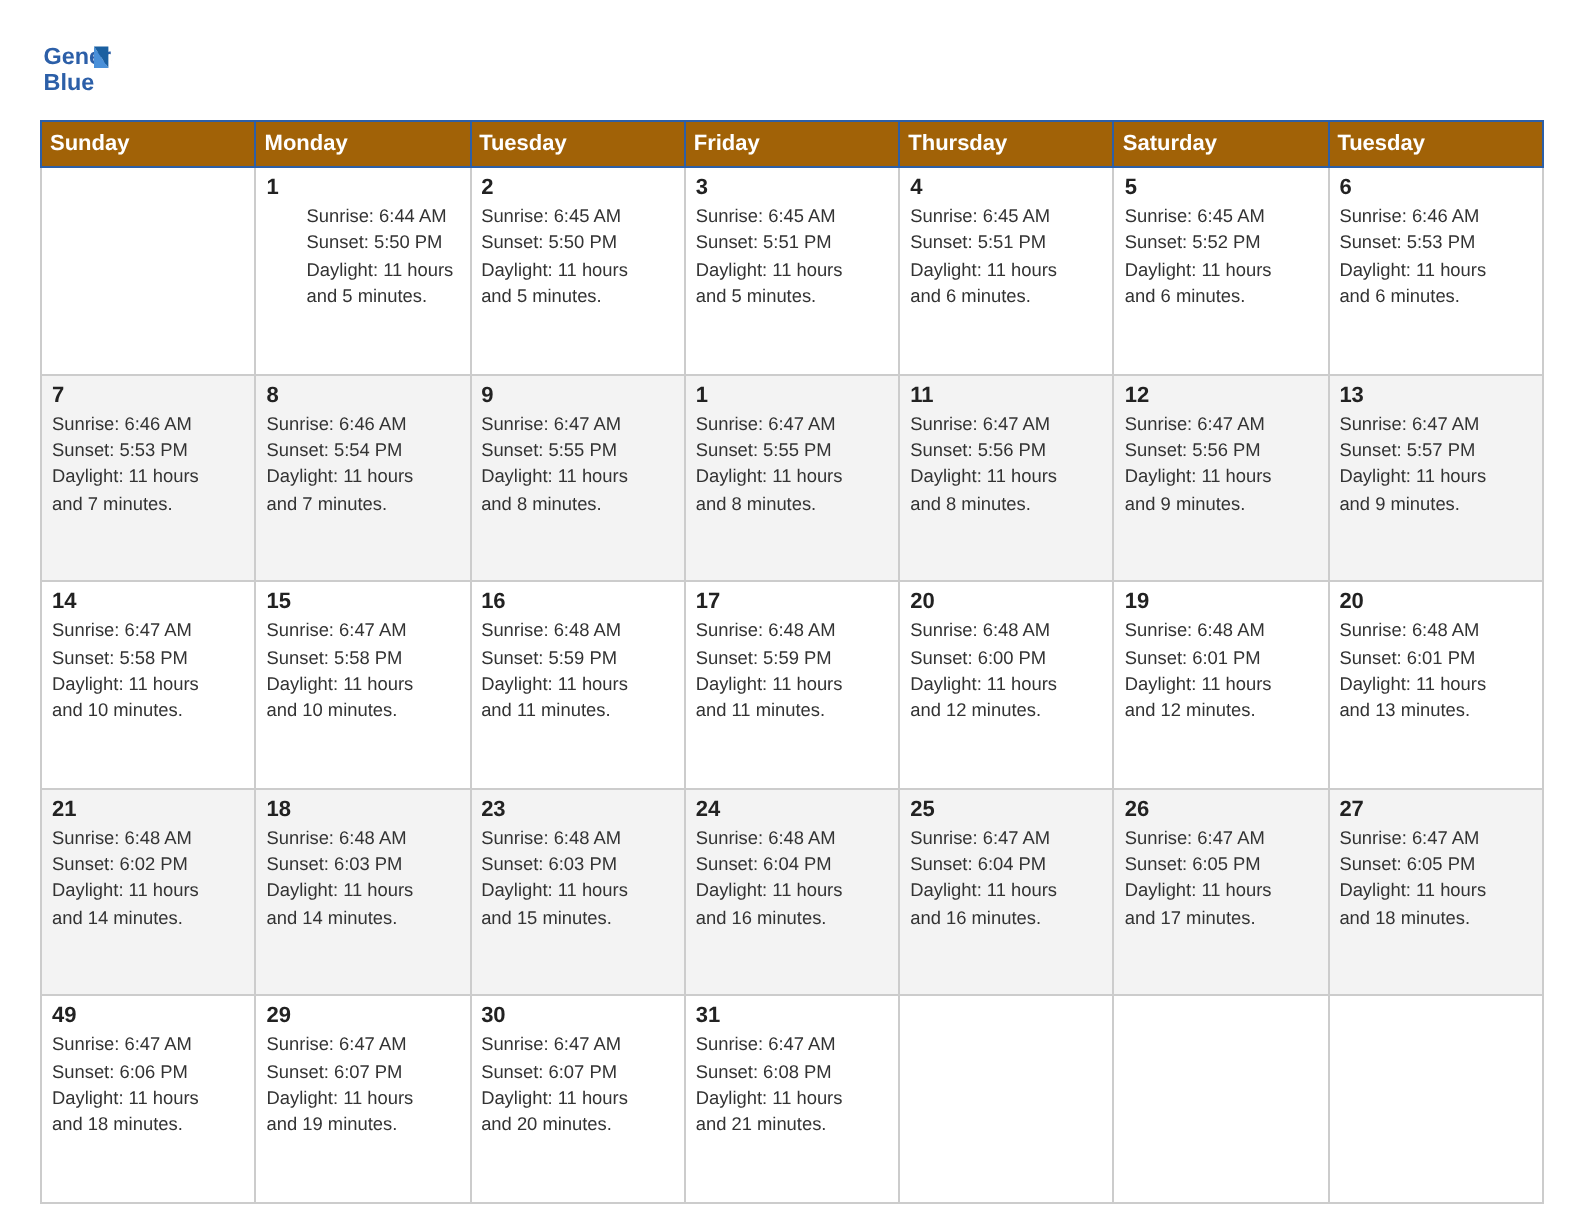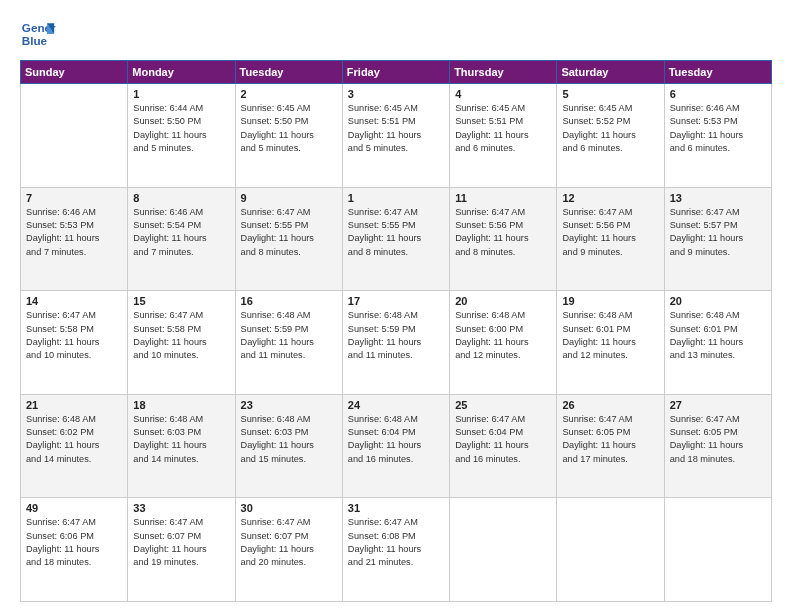--- a/index.html
+++ b/index.html
@@ -46,21 +46,21 @@
       color: #555;
       margin-top: 2px;
     }
     .calendar-table {
       width: 100%;
       border-collapse: collapse;
       flex: 1;
       table-layout: fixed;
     }
     .calendar-table th {
-      background-color: #701a75;
+      background-color: #a16207;
       color: #fff;
       font-size: 11px;
       font-weight: bold;
       padding: 5px 4px;
       text-align: left;
       border: 1px solid #2c5fa8;
     }
     .calendar-table td {
       vertical-align: top;
       border: 1px solid #ccc;
@@ -120,21 +120,21 @@
           <th>Thursday</th>
           <th>Saturday</th>
           <th>Tuesday</th>
         </tr>
     </thead>
     <tbody id="calendar-body">
     <tr class="row-white">
           <td class="empty-cell"></td>
           <td>
             <span class="day-num">1</span>
-            <div class="day-info" style="white-space: pre-line;">Sunrise: 6:44 AM
+            <div class="day-info" style="white-space: pre-line; margin-left: 20px;">Sunrise: 6:44 AM
 Sunset: 5:50 PM
 Daylight: 11 hours
 and 5 minutes.</div>
           </td>
           <td>
             <span class="day-num">2</span>
             <div class="day-info" style="white-space: pre-line;">Sunrise: 6:45 AM
 Sunset: 5:50 PM
 Daylight: 11 hours
 and 5 minutes.</div>
@@ -323,21 +323,21 @@
         </tr>
         <tr class="row-white">
           <td>
             <span class="day-num">49</span>
             <div class="day-info" style="white-space: pre-line;">Sunrise: 6:47 AM
 Sunset: 6:06 PM
 Daylight: 11 hours
 and 18 minutes.</div>
           </td>
           <td>
-            <span class="day-num">33</span>
+            <span class="day-num">29</span>
             <div class="day-info" style="white-space: pre-line;">Sunrise: 6:47 AM
 Sunset: 6:07 PM
 Daylight: 11 hours
 and 19 minutes.</div>
           </td>
           <td>
             <span class="day-num">30</span>
             <div class="day-info" style="white-space: pre-line;">Sunrise: 6:47 AM
 Sunset: 6:07 PM
 Daylight: 11 hours

